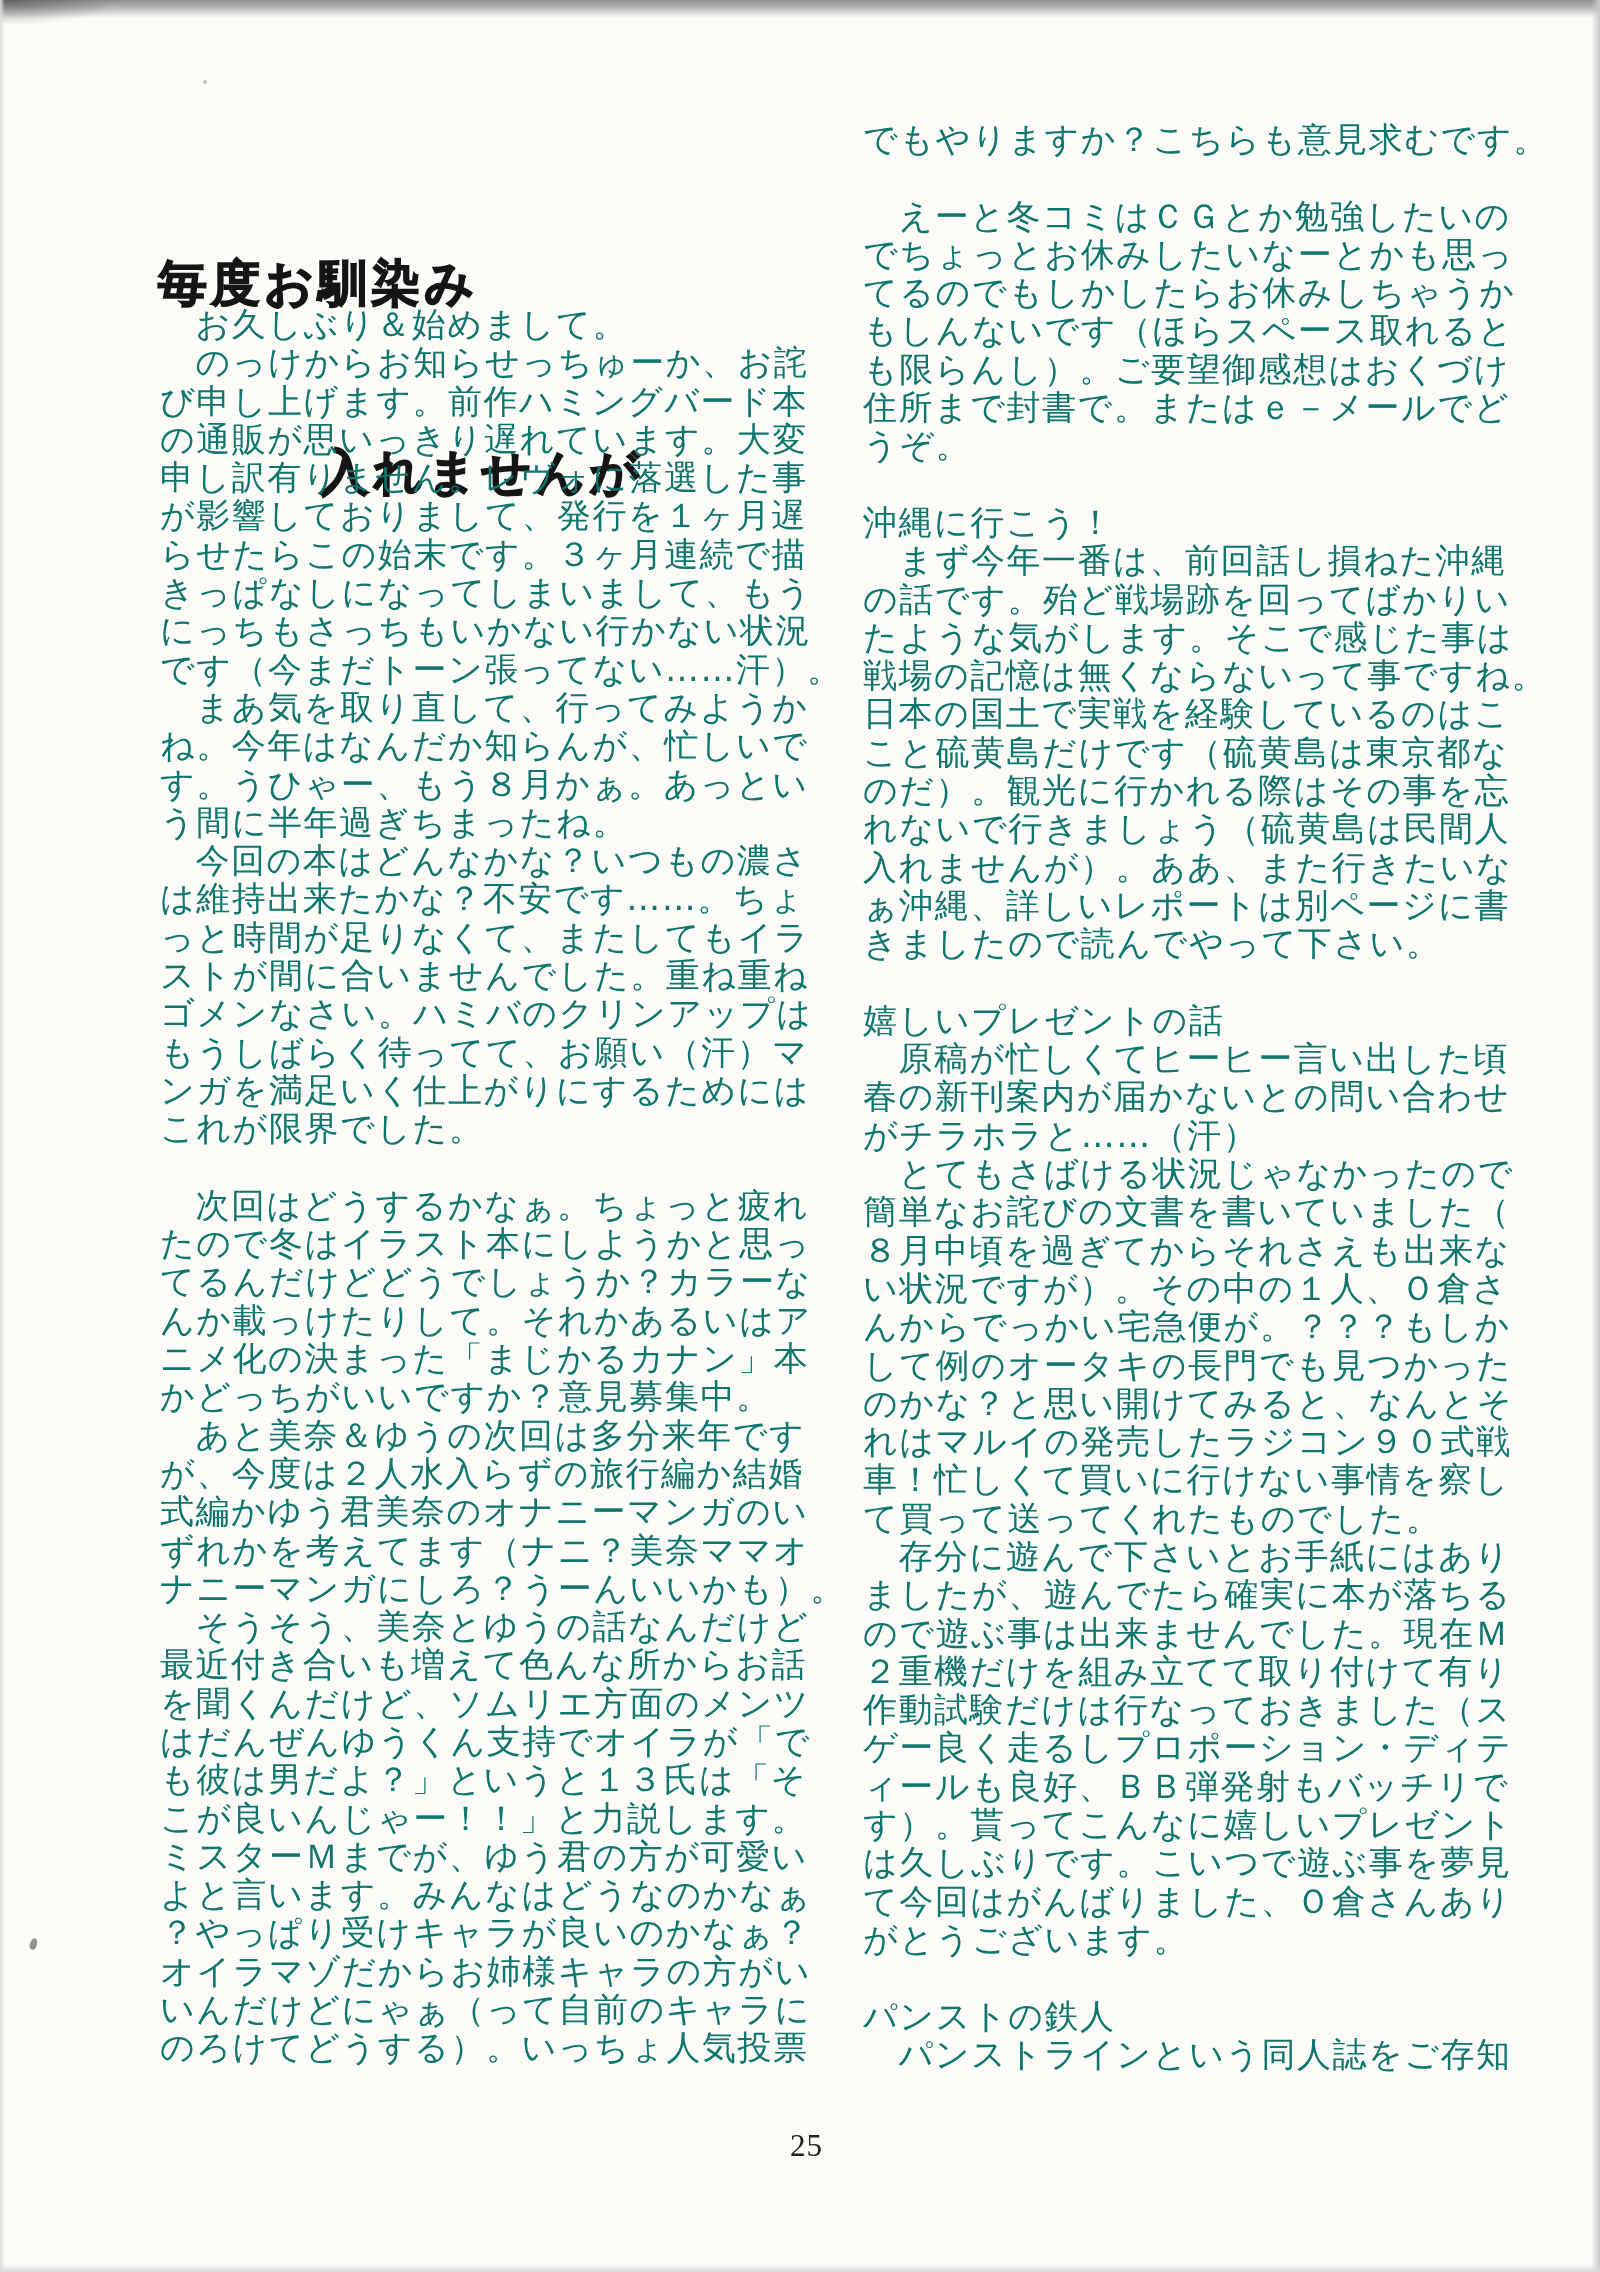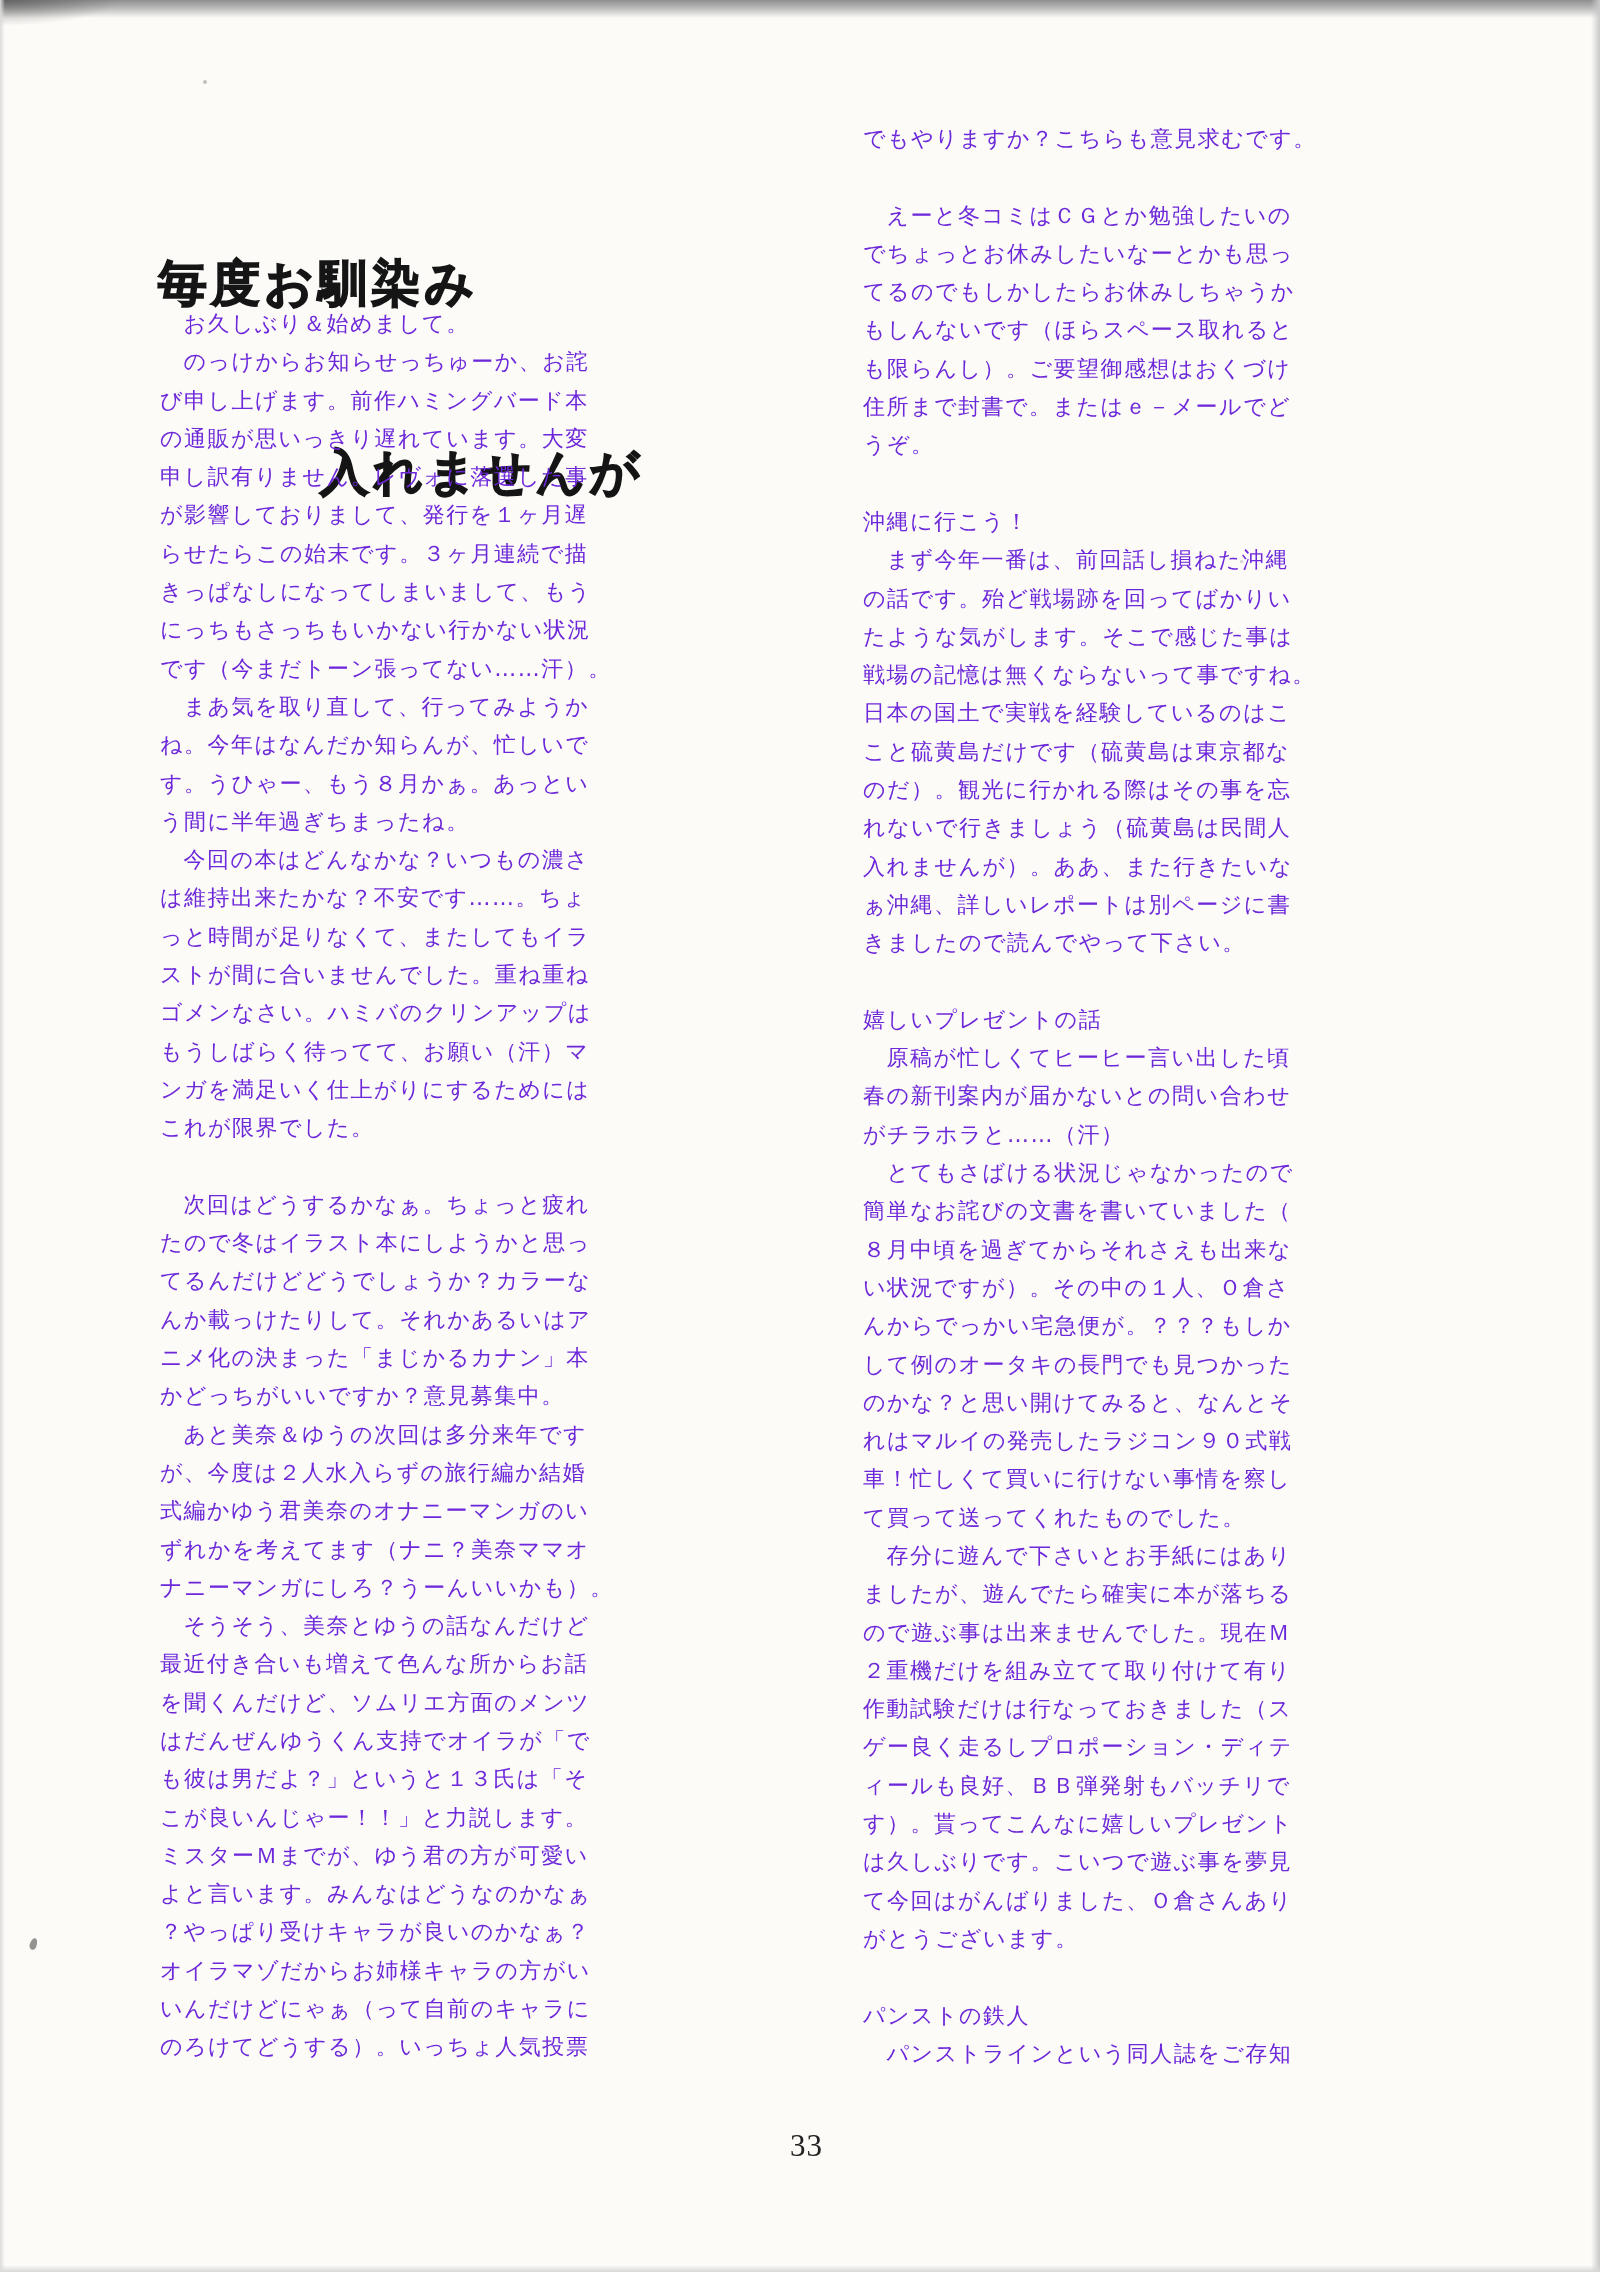--- a/index.html
+++ b/index.html
@@ -34,22 +34,22 @@
     font-weight:bold;
     letter-spacing:4px;
     -webkit-text-stroke:1.4px #151515;
     white-space:pre;
   }
   .title .t2{padding-left:162px;}
 
   
   .column{
     position:absolute;
-    color:#6d28d9;
-    font-size:22px;
+    color:#0f766e;
+    font-size:34px;
     line-height:38.3px;
     letter-spacing:1.5px;
     white-space:pre;
     text-align:left;
   }
   .column .line{height:38.3px;overflow:visible;}
   .col-left{left:160px;top:294px;width:570px;margin-top:11px;}
   .col-right{left:863px;top:120px;width:600px;}
 
   .page-number{
@@ -75,15 +75,15 @@
 
   <div class="title">
     <div class="t1">毎度お馴染み</div>
     <div class="t2">入れませんが</div>
   </div>
 
   <div class="column col-left"><div class="line">　お久しぶり＆始めまして。</div><div class="line">　のっけからお知らせっちゅーか、お詫</div><div class="line">び申し上げます。前作ハミングバード本</div><div class="line">の通販が思いっきり遅れています。大変</div><div class="line">申し訳有りません。レヴォに落選した事</div><div class="line">が影響しておりまして、発行を１ヶ月遅</div><div class="line">らせたらこの始末です。３ヶ月連続で描</div><div class="line">きっぱなしになってしまいまして、もう</div><div class="line">にっちもさっちもいかない行かない状況</div><div class="line">です（今まだトーン張ってない……汗）。</div><div class="line">　まあ気を取り直して、行ってみようか</div><div class="line">ね。今年はなんだか知らんが、忙しいで</div><div class="line">す。うひゃー、もう８月かぁ。あっとい</div><div class="line">う間に半年過ぎちまったね。</div><div class="line">　今回の本はどんなかな？いつもの濃さ</div><div class="line">は維持出来たかな？不安です……。ちょ</div><div class="line">っと時間が足りなくて、またしてもイラ</div><div class="line">ストが間に合いませんでした。重ね重ね</div><div class="line">ゴメンなさい。ハミバのクリンアップは</div><div class="line">もうしばらく待ってて、お願い（汗）マ</div><div class="line">ンガを満足いく仕上がりにするためには</div><div class="line">これが限界でした。</div><div class="line">&nbsp;</div><div class="line">　次回はどうするかなぁ。ちょっと疲れ</div><div class="line">たので冬はイラスト本にしようかと思っ</div><div class="line">てるんだけどどうでしょうか？カラーな</div><div class="line">んか載っけたりして。それかあるいはア</div><div class="line">ニメ化の決まった「まじかるカナン」本</div><div class="line">かどっちがいいですか？意見募集中。</div><div class="line">　あと美奈＆ゆうの次回は多分来年です</div><div class="line">が、今度は２人水入らずの旅行編か結婚</div><div class="line">式編かゆう君美奈のオナニーマンガのい</div><div class="line">ずれかを考えてます（ナニ？美奈ママオ</div><div class="line">ナニーマンガにしろ？うーんいいかも）。</div><div class="line">　そうそう、美奈とゆうの話なんだけど</div><div class="line">最近付き合いも増えて色んな所からお話</div><div class="line">を聞くんだけど、ソムリエ方面のメンツ</div><div class="line">はだんぜんゆうくん支持でオイラが「で</div><div class="line">も彼は男だよ？」というと１３氏は「そ</div><div class="line">こが良いんじゃー！！」と力説します。</div><div class="line">ミスターＭまでが、ゆう君の方が可愛い</div><div class="line">よと言います。みんなはどうなのかなぁ</div><div class="line">？やっぱり受けキャラが良いのかなぁ？</div><div class="line">オイラマゾだからお姉様キャラの方がい</div><div class="line">いんだけどにゃぁ（って自前のキャラに</div><div class="line">のろけてどうする）。いっちょ人気投票</div></div>
 
   <div class="column col-right"><div class="line">でもやりますか？こちらも意見求むです。</div><div class="line">&nbsp;</div><div class="line">　えーと冬コミはＣＧとか勉強したいの</div><div class="line">でちょっとお休みしたいなーとかも思っ</div><div class="line">てるのでもしかしたらお休みしちゃうか</div><div class="line">もしんないです（ほらスペース取れると</div><div class="line">も限らんし）。ご要望御感想はおくづけ</div><div class="line">住所まで封書で。またはｅ－メールでど</div><div class="line">うぞ。</div><div class="line">&nbsp;</div><div class="line">沖縄に行こう！</div><div class="line">　まず今年一番は、前回話し損ねた沖縄</div><div class="line">の話です。殆ど戦場跡を回ってばかりい</div><div class="line">たような気がします。そこで感じた事は</div><div class="line">戦場の記憶は無くならないって事ですね。</div><div class="line">日本の国土で実戦を経験しているのはこ</div><div class="line">こと硫黄島だけです（硫黄島は東京都な</div><div class="line">のだ）。観光に行かれる際はその事を忘</div><div class="line">れないで行きましょう（硫黄島は民間人</div><div class="line">入れませんが）。ああ、また行きたいな</div><div class="line">ぁ沖縄、詳しいレポートは別ページに書</div><div class="line">きましたので読んでやって下さい。</div><div class="line">&nbsp;</div><div class="line">嬉しいプレゼントの話</div><div class="line">　原稿が忙しくてヒーヒー言い出した頃</div><div class="line">春の新刊案内が届かないとの問い合わせ</div><div class="line">がチラホラと……（汗）</div><div class="line">　とてもさばける状況じゃなかったので</div><div class="line">簡単なお詫びの文書を書いていました（</div><div class="line">８月中頃を過ぎてからそれさえも出来な</div><div class="line">い状況ですが）。その中の１人、Ｏ倉さ</div><div class="line">んからでっかい宅急便が。？？？もしか</div><div class="line">して例のオータキの長門でも見つかった</div><div class="line">のかな？と思い開けてみると、なんとそ</div><div class="line">れはマルイの発売したラジコン９０式戦</div><div class="line">車！忙しくて買いに行けない事情を察し</div><div class="line">て買って送ってくれたものでした。</div><div class="line">　存分に遊んで下さいとお手紙にはあり</div><div class="line">ましたが、遊んでたら確実に本が落ちる</div><div class="line">ので遊ぶ事は出来ませんでした。現在Ｍ</div><div class="line">２重機だけを組み立てて取り付けて有り</div><div class="line">作動試験だけは行なっておきました（ス</div><div class="line">ゲー良く走るしプロポーション・ディテ</div><div class="line">ィールも良好、ＢＢ弾発射もバッチリで</div><div class="line">す）。貰ってこんなに嬉しいプレゼント</div><div class="line">は久しぶりです。こいつで遊ぶ事を夢見</div><div class="line">て今回はがんばりました、Ｏ倉さんあり</div><div class="line">がとうございます。</div><div class="line">&nbsp;</div><div class="line">パンストの鉄人</div><div class="line">　パンストラインという同人誌をご存知</div></div>
 
-  <div class="page-number">33</div>
+  <div class="page-number">25</div>
 
 </div>
 
 </body></html>

